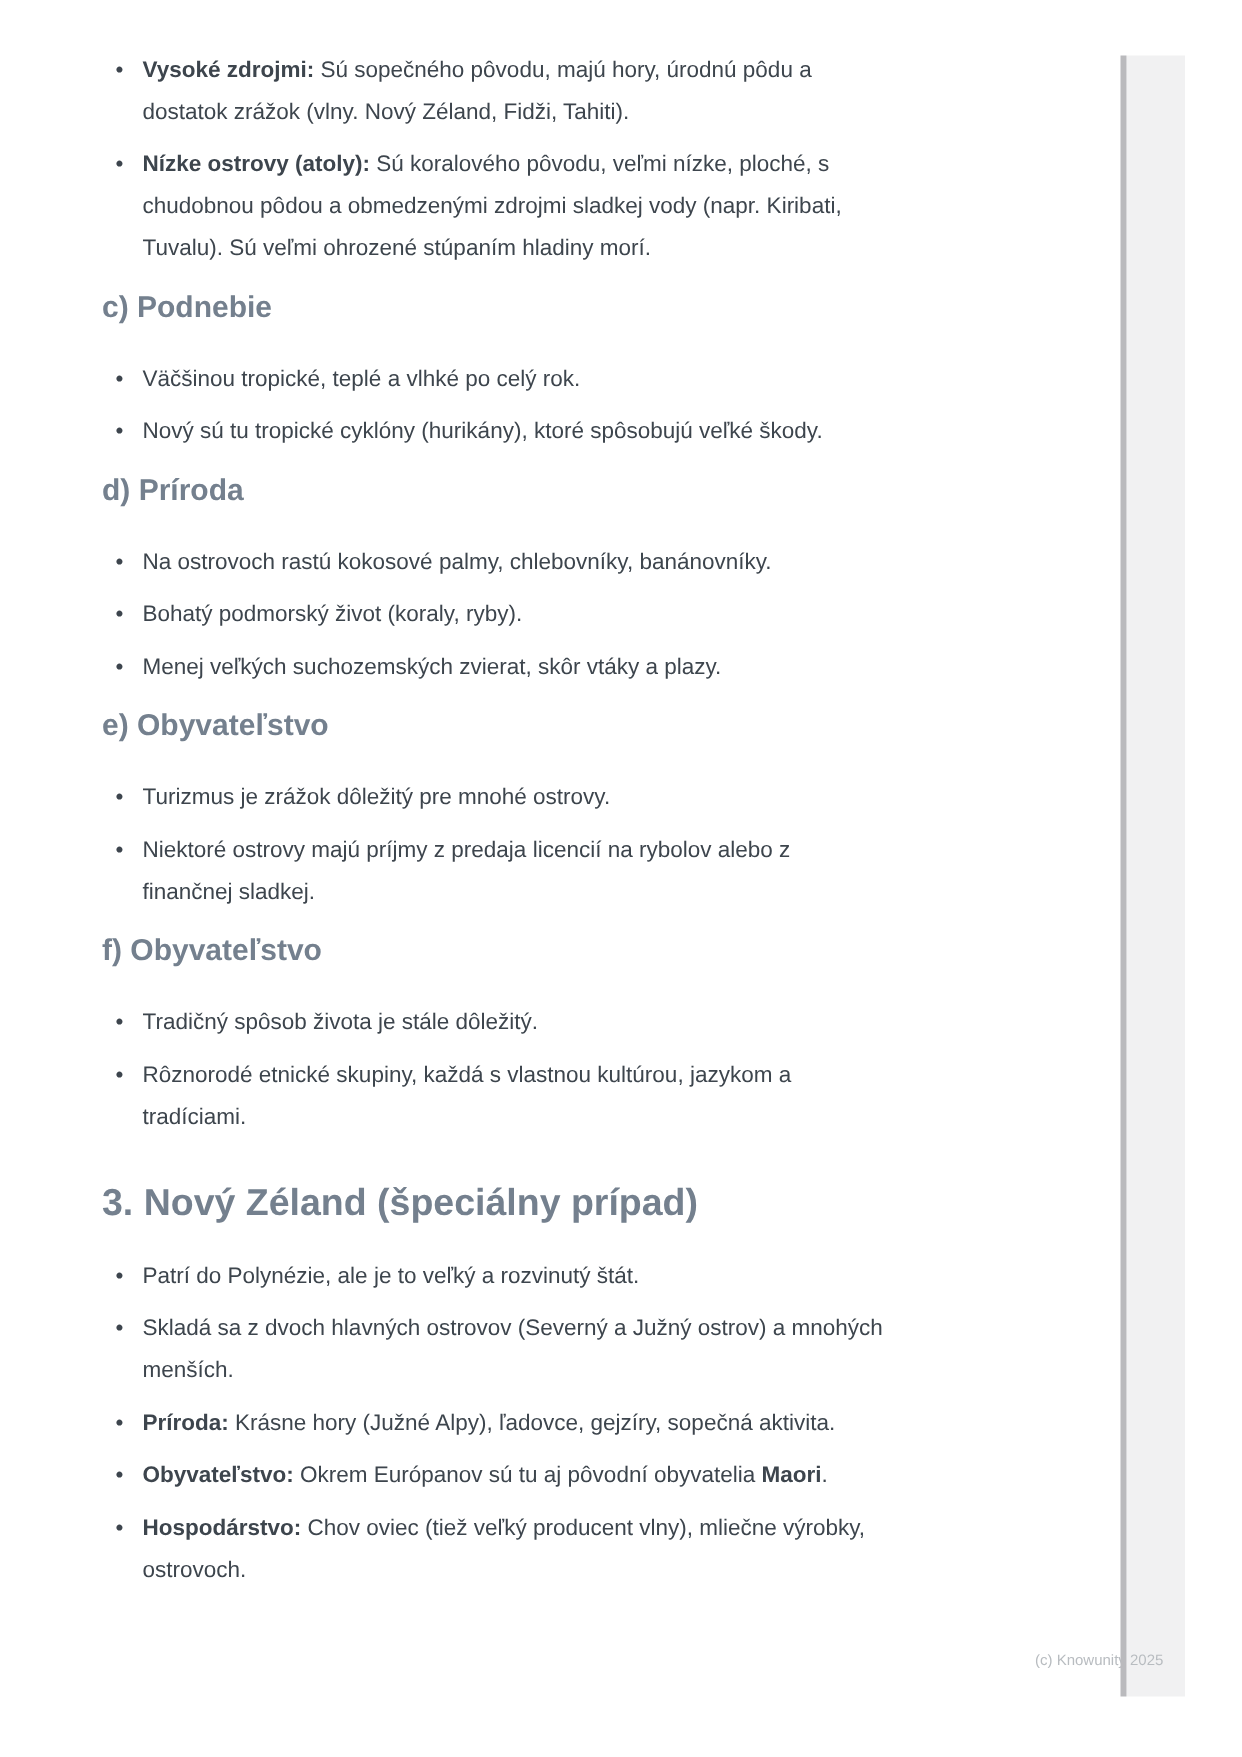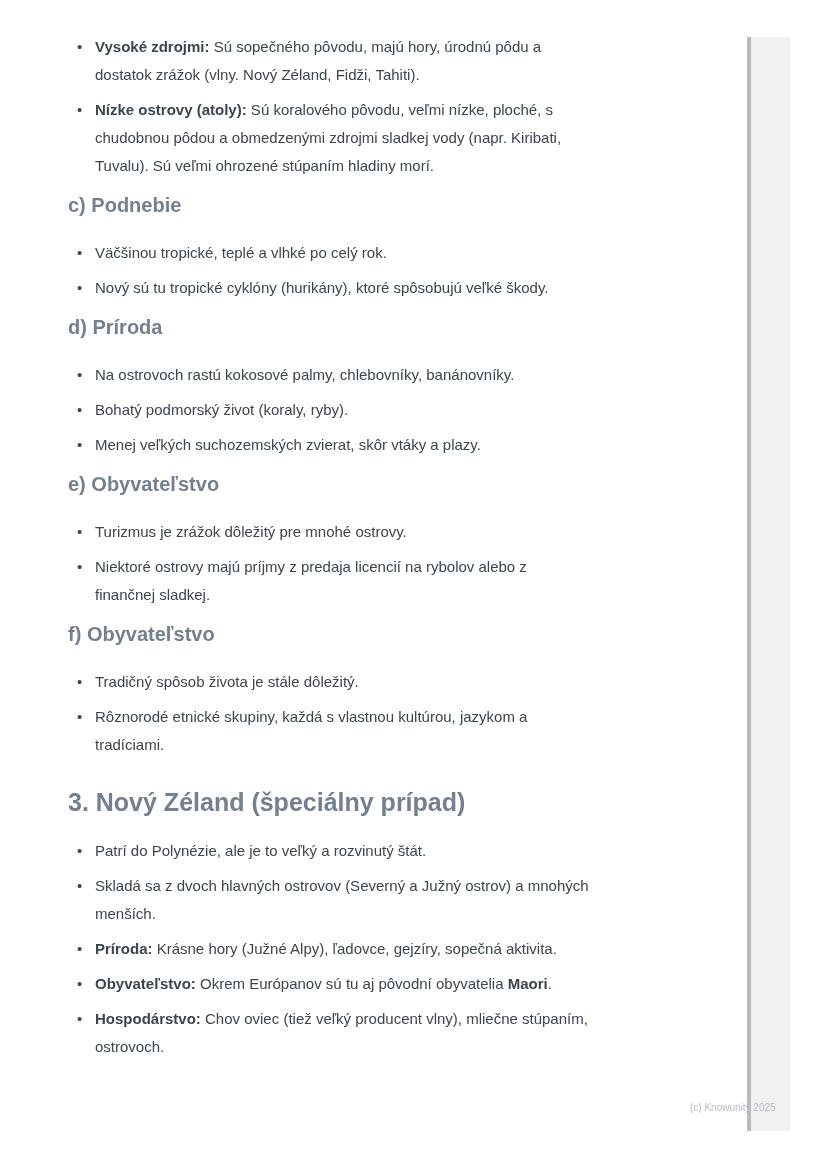--- a/index.html
+++ b/index.html
@@ -113,19 +113,19 @@
       <ul>
         <li><span>Tradičný spôsob života je stále dôležitý.</span></li>
         <li><span>Rôznorodé etnické skupiny, každá s vlastnou kultúrou, jazykom a</span><br><span>tradíciami.</span></li>
       </ul>
       <h2>3. Nový Zéland (špeciálny prípad)</h2>
       <ul>
         <li><span>Patrí do Polynézie, ale je to veľký a rozvinutý štát.</span></li>
         <li><span>Skladá sa z dvoch hlavných ostrovov (Severný a Južný ostrov) a mnohých</span><br><span>menších.</span></li>
         <li><b>Príroda:</b><span> Krásne hory (Južné Alpy), ľadovce, gejzíry, sopečná aktivita.</span></li>
         <li><b>Obyvateľstvo:</b><span> Okrem Európanov sú tu aj pôvodní obyvatelia </span><b>Maori</b><span>.</span></li>
-        <li><b>Hospodárstvo:</b><span> Chov oviec (tiež veľký producent vlny), mliečne stúpaním,</span><br><span>ostrovoch.</span></li>
+        <li><b>Hospodárstvo:</b><span> Chov oviec (tiež veľký producent vlny), mliečne výrobky,</span><br><span>ostrovoch.</span></li>
       </ul>
     </main>
   <div class="edge-fill"></div>
   <div class="edge-line"></div>
   <div class="watermark">(c) Knowunity 2025</div>
 </div>
 
 </body></html>

